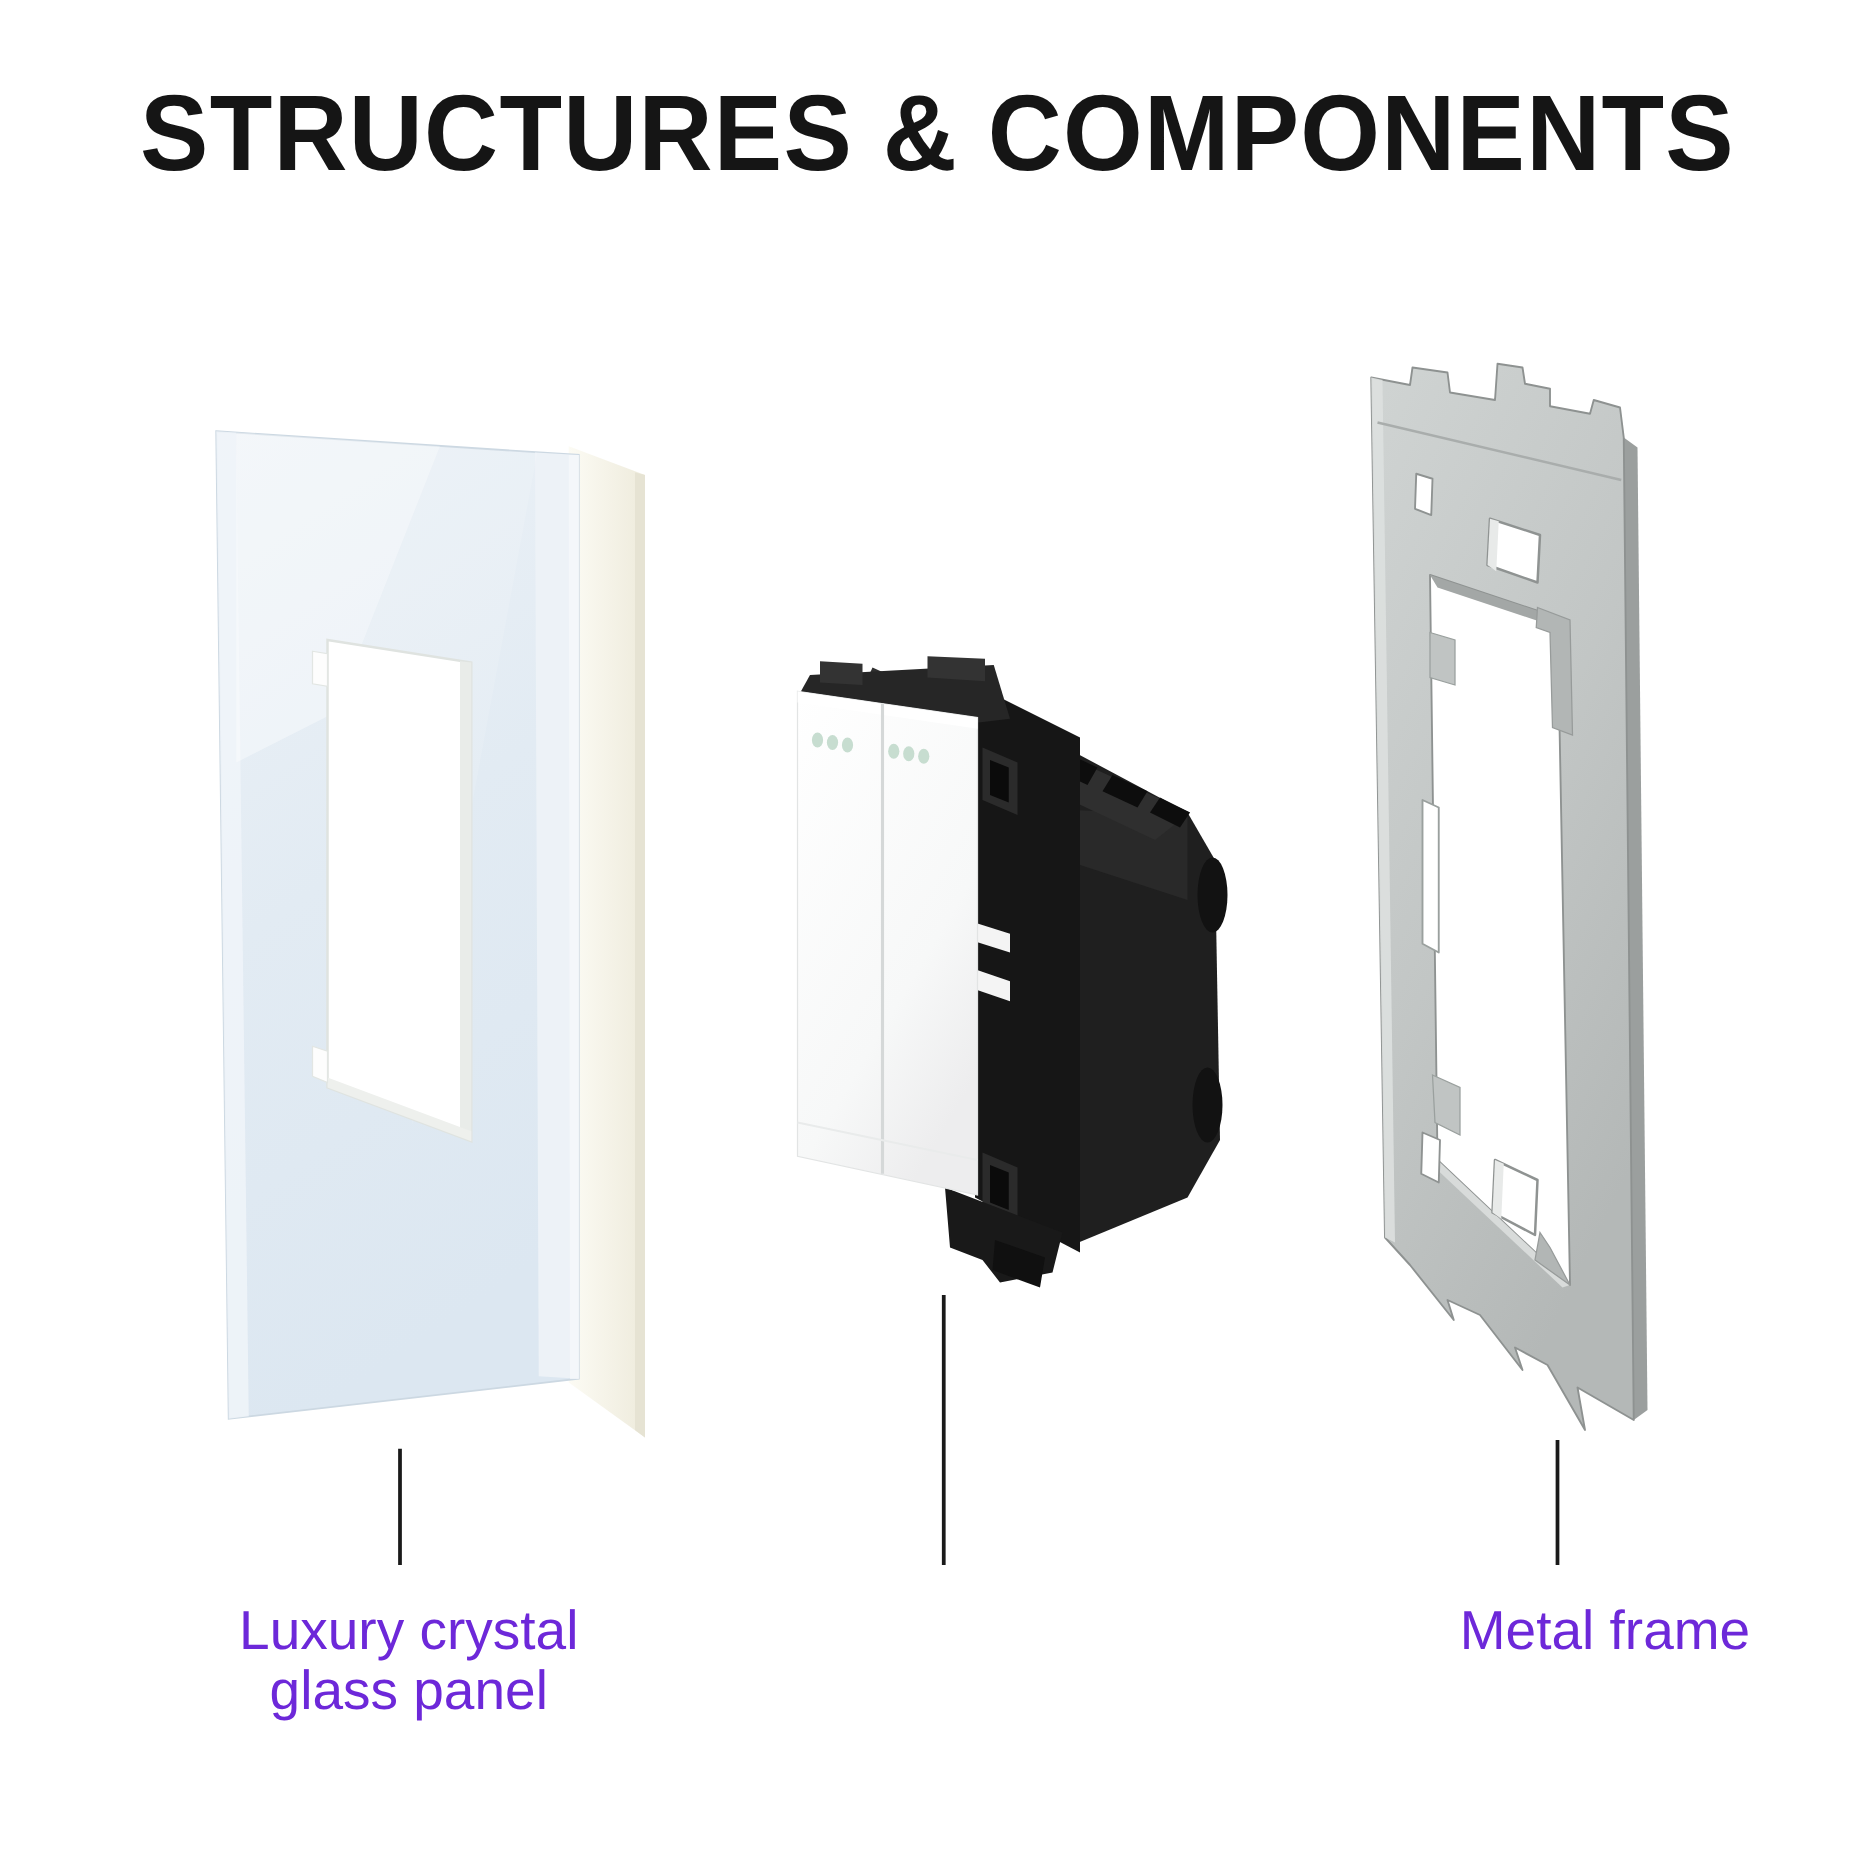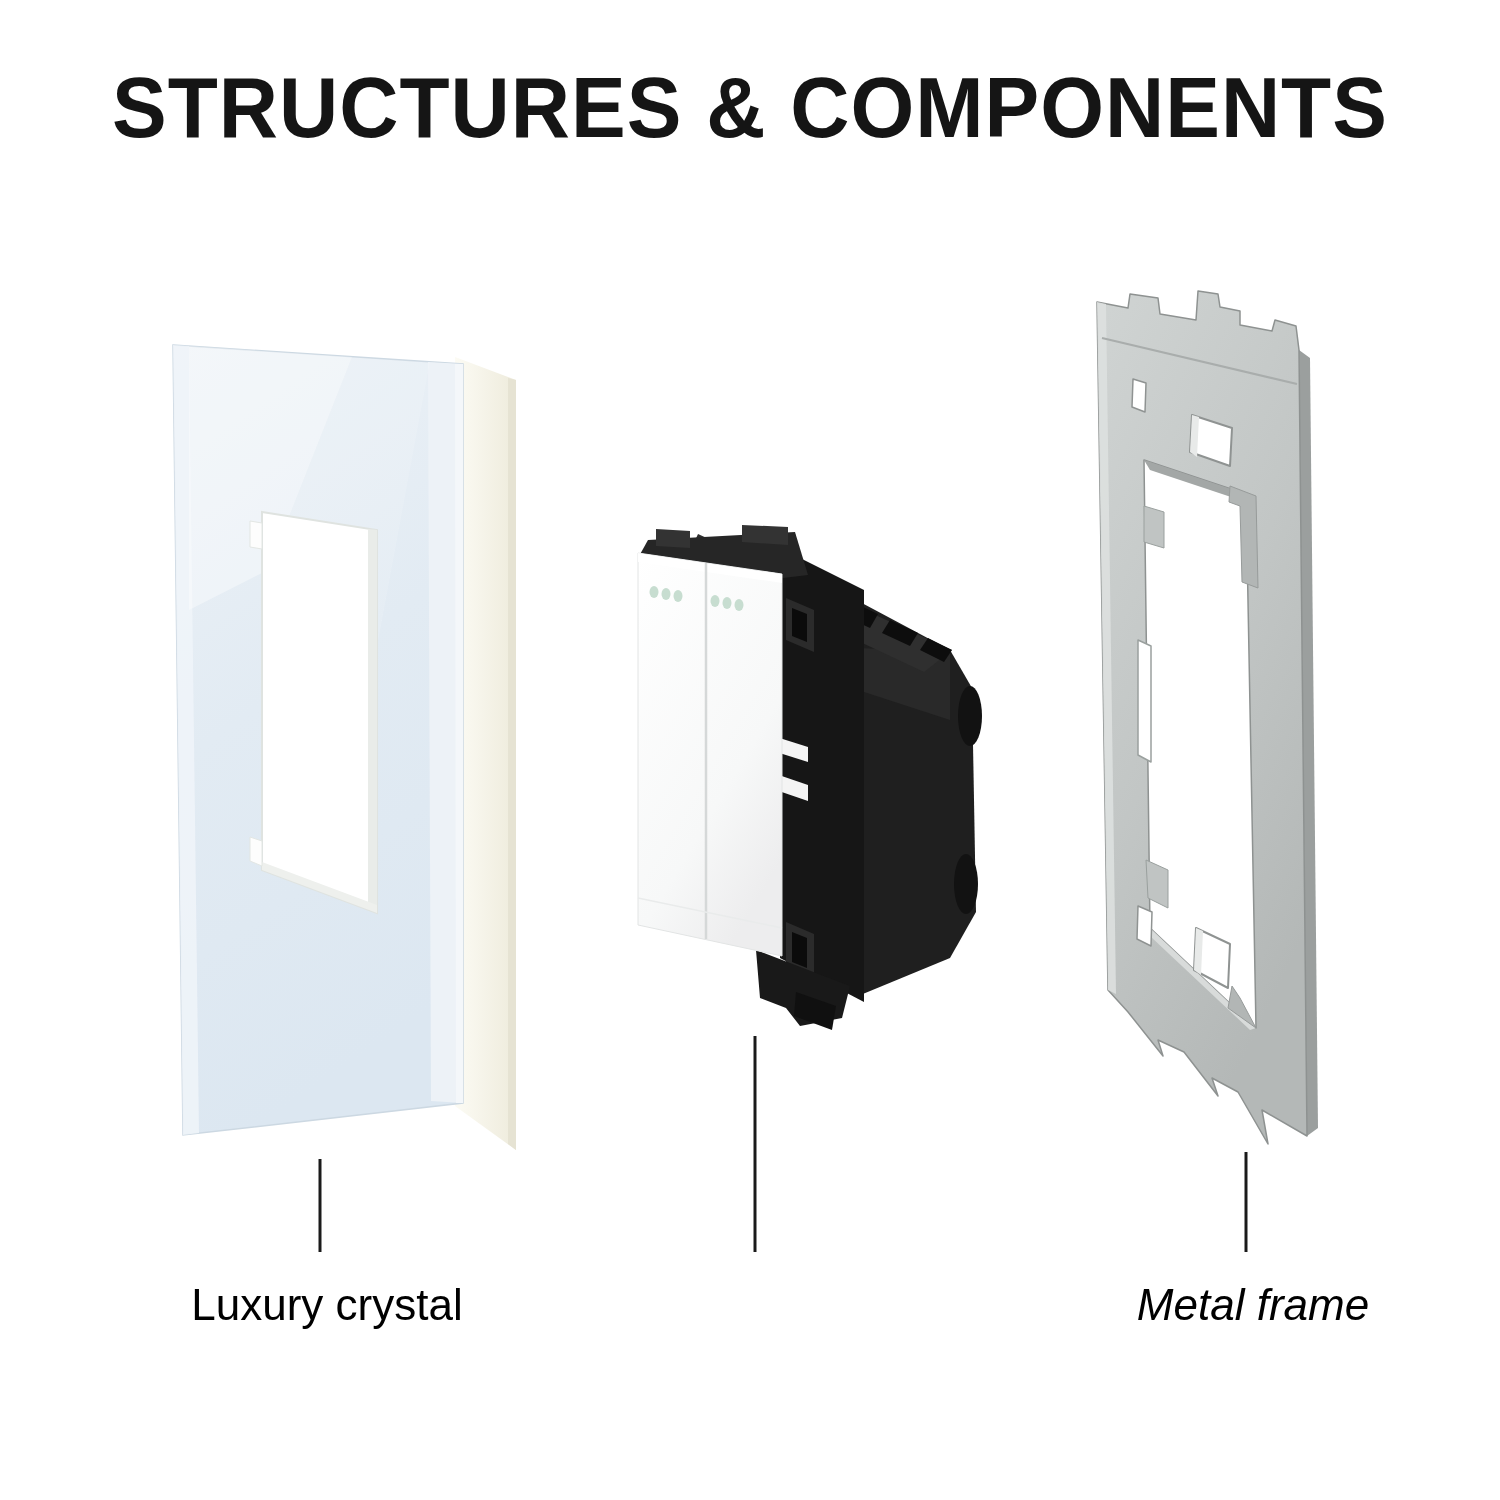--- a/index.html
+++ b/index.html
@@ -24,26 +24,26 @@
   }
   .scene{
     position:absolute;left:0;top:0;
   }
   .part-label{
     position:absolute;
     top:1281px;
     text-align:center;
     font-size:44px;
     line-height:1.09;
-    color:#000000;
+    color:#6d28d9;
   }
   .part-label span{display:block;}
   .label-glass{left:147px;width:360px;}
   .label-module{left:555px;width:400px;}
-  .label-frame{left:1073px;width:360px;font-style:italic;}
+  .label-frame{left:1104px;width:360px;}
 </style>
 </head>
 <body>
 
 <div class="canvas">
 
   <h1 class="title">STRUCTURES &amp; COMPONENTS</h1>
 
   <svg class="scene" width="1500" height="1500" viewBox="0 0 1500 1500">
     <defs>
@@ -187,20 +187,21 @@
 
     <g>
       <line x1="320" y1="1159" x2="320" y2="1252" stroke="#1a1a1a" stroke-width="3"></line>
       <line x1="755" y1="1036" x2="755" y2="1252" stroke="#1a1a1a" stroke-width="3"></line>
       <line x1="1246" y1="1152" x2="1246" y2="1252" stroke="#1a1a1a" stroke-width="3"></line>
     </g>
   </svg>
 
   <div class="part-label label-glass">
     <span>Luxury crystal</span>
+    <span>glass panel</span>
   </div>
 
 
   <div class="part-label label-frame">
     <span>Metal frame</span>
   </div>
 
 </div>
 
 </body></html>

